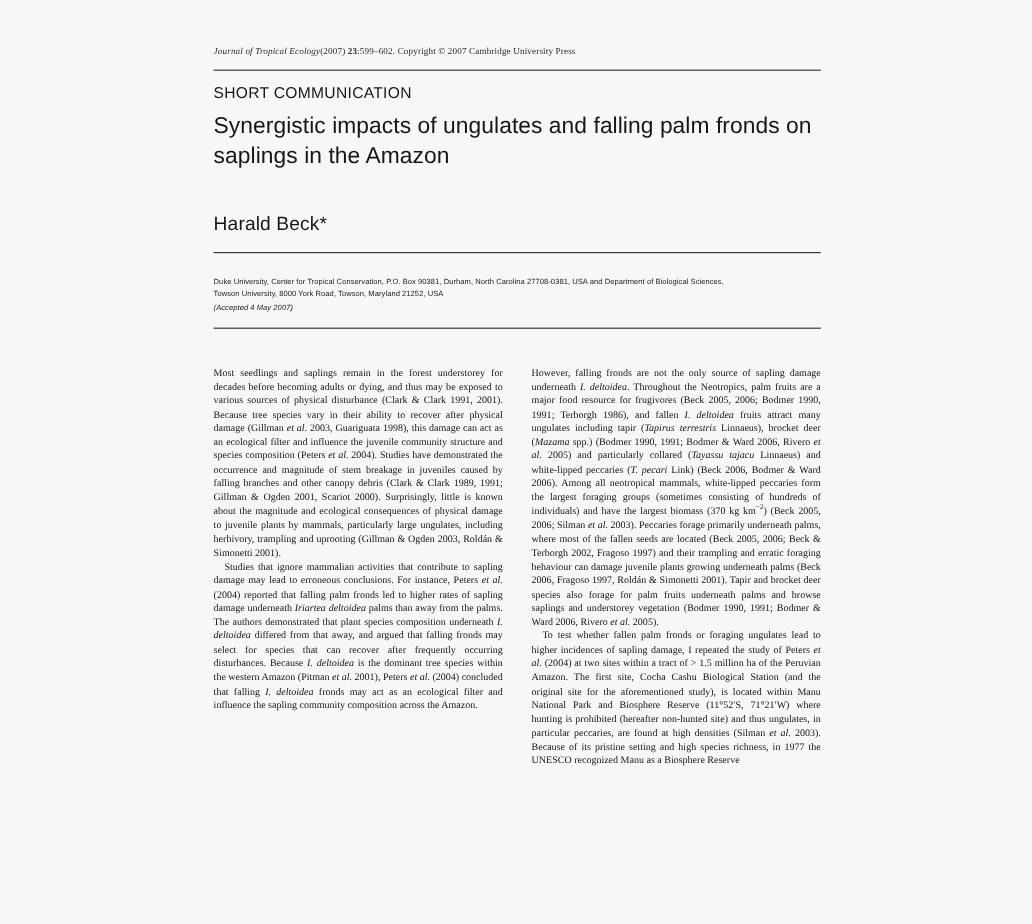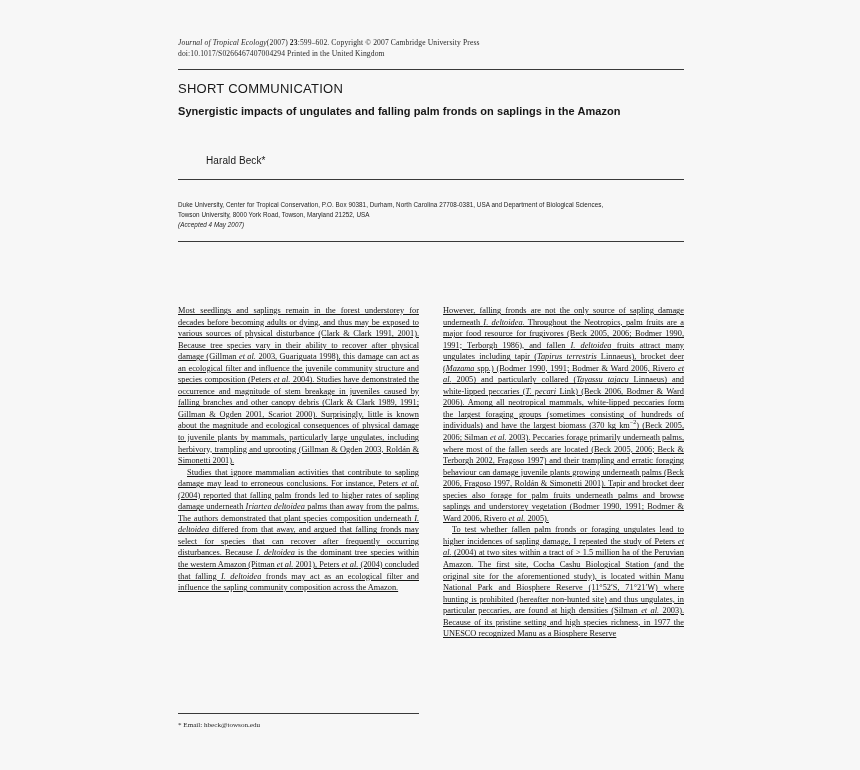--- a/index.html
+++ b/index.html
@@ -63,34 +63,33 @@
     font-family: "Liberation Sans", sans-serif;
     color: #171717;
   }
   .kicker {
     font-size: 13px;
     font-weight: 400;
     letter-spacing: 0.25px;
     line-height: 1.25;
   }
   .article-title {
-    font-size: 11px;
-    font-weight: 700;
+    font-size: 19px;
+    font-weight: 400;
     line-height: 1.32;
     margin-top: 7px;
     letter-spacing: 0.05px;
   }
 
   .author {
     font-family: "Liberation Sans", sans-serif;
-    font-size: 10px;
+    font-size: 16px;
     margin-top: 36px;
     color: #171717;
     letter-spacing: 0.1px;
-    margin-left: 28px;
   }
 
   
   .affiliation {
     font-family: "Liberation Sans", sans-serif;
     font-size: 6.3px;
     line-height: 1.62;
     margin-top: 20px;
     color: #222;
     letter-spacing: 0.05px;
@@ -128,21 +127,20 @@
     font-family: "Liberation Serif", serif;
     font-size: 8.35px;
     line-height: 1.385;
     text-align: justify;
     text-justify: inter-word;
     color: #141414;
     hyphens: none;
   }
   .col p {
     margin: 0;
-    text-decoration: underline;
   }
   .col p + p {
     text-indent: 9px;
   }
   .col i { font-style: italic; }
   .col sup {
     font-size: 0.72em;
     vertical-align: super;
     line-height: 0;
   }
@@ -170,23 +168,20 @@
 </head>
 <body>
 
 <div class="page">
 
   <div class="content">
 
     <div class="journal-header">
       <div class="line1">
         <span class="jtitle">Journal of Tropical Ecology</span><span>(2007)</span> <span class="vol">23</span><span>:599–602.</span> <span>Copyright © 2007 Cambridge University Press</span>
-      </div>
-      <div class="line2">
-        <span>doi:10.1017/S0266467407004294</span> <span>Printed in the United Kingdom</span>
       </div>
     </div>
 
     <hr class="rule rule-top">
 
     <div class="title-block">
       <div class="kicker">SHORT COMMUNICATION</div>
       <div class="article-title">Synergistic impacts of ungulates and falling palm fronds on saplings in the Amazon</div>
       <div class="author">Harald Beck*</div>
     </div>
@@ -207,18 +202,14 @@
     <div class="col" id="left-col">
         <p><span>Most seedlings and saplings remain in the forest understorey for decades before becoming adults or dying, and thus may be exposed to various sources of physical disturbance (Clark &amp; Clark 1991, 2001). Because tree species vary in their ability to recover after physical damage (Gillman </span><i>et al.</i><span> 2003, Guariguata 1998), this damage can act as an ecological filter and influence the juvenile community structure and species composition (Peters </span><i>et al.</i><span> 2004). Studies have demonstrated the occurrence and magnitude of stem breakage in juveniles caused by falling branches and other canopy debris (Clark &amp; Clark 1989, 1991; Gillman &amp; Ogden 2001, Scariot 2000). Surprisingly, little is known about the magnitude and ecological consequences of physical damage to juvenile plants by mammals, particularly large ungulates, including herbivory, trampling and uprooting (Gillman &amp; Ogden 2003, Roldán &amp; Simonetti 2001).</span></p>
         <p><span>Studies that ignore mammalian activities that contribute to sapling damage may lead to erroneous conclusions. For instance, Peters </span><i>et al.</i><span> (2004) reported that falling palm fronds led to higher rates of sapling damage underneath </span><i>Iriartea deltoidea</i><span> palms than away from the palms. The authors demonstrated that plant species composition underneath </span><i>I. deltoidea</i><span> differed from that away, and argued that falling fronds may select for species that can recover after frequently occurring disturbances. Because </span><i>I. deltoidea</i><span> is the dominant tree species within the western Amazon (Pitman </span><i>et al.</i><span> 2001), Peters </span><i>et al.</i><span> (2004) concluded that falling </span><i>I. deltoidea</i><span> fronds may act as an ecological filter and influence the sapling community composition across the Amazon.</span></p>
       </div>
     <div class="col" id="right-col">
         <p><span>However, falling fronds are not the only source of sapling damage underneath </span><i>I. deltoidea</i><span>. Throughout the Neotropics, palm fruits are a major food resource for frugivores (Beck 2005, 2006; Bodmer 1990, 1991; Terborgh 1986), and fallen </span><i>I. deltoidea</i><span> fruits attract many ungulates including tapir (</span><i>Tapirus terrestris</i><span> Linnaeus), brocket deer (</span><i>Mazama</i><span> spp.) (Bodmer 1990, 1991; Bodmer &amp; Ward 2006, Rivero </span><i>et al.</i><span> 2005) and particularly collared (</span><i>Tayassu tajacu</i><span> Linnaeus) and white-lipped peccaries (</span><i>T. pecari</i><span> Link) (Beck 2006, Bodmer &amp; Ward 2006). Among all neotropical mammals, white-lipped peccaries form the largest foraging groups (sometimes consisting of hundreds of individuals) and have the largest biomass (370 kg km</span><sup>−2</sup><span>) (Beck 2005, 2006; Silman </span><i>et al.</i><span> 2003). Peccaries forage primarily underneath palms, where most of the fallen seeds are located (Beck 2005, 2006; Beck &amp; Terborgh 2002, Fragoso 1997) and their trampling and erratic foraging behaviour can damage juvenile plants growing underneath palms (Beck 2006, Fragoso 1997, Roldán &amp; Simonetti 2001). Tapir and brocket deer species also forage for palm fruits underneath palms and browse saplings and understorey vegetation (Bodmer 1990, 1991; Bodmer &amp; Ward 2006, Rivero </span><i>et al.</i><span> 2005).</span></p>
         <p><span>To test whether fallen palm fronds or foraging ungulates lead to higher incidences of sapling damage, I repeated the study of Peters </span><i>et al.</i><span> (2004) at two sites within a tract of &gt; 1.5 million ha of the Peruvian Amazon. The first site, Cocha Cashu Biological Station (and the original site for the aforementioned study), is located within Manu National Park and Biosphere Reserve (11°52′S, 71°21′W) where hunting is prohibited (hereafter non-hunted site) and thus ungulates, in particular peccaries, are found at high densities (Silman </span><i>et al.</i><span> 2003). Because of its pristine setting and high species richness, in 1977 the UNESCO recognized Manu as a Biosphere Reserve</span></p>
       </div>
   </div>
 
-  <div class="footnote-area">
-    <hr class="footnote-rule">
-    <div class="footnote">* Email: hbeck@towson.edu</div>
-  </div>
 
 </div>
 
 </body></html>

